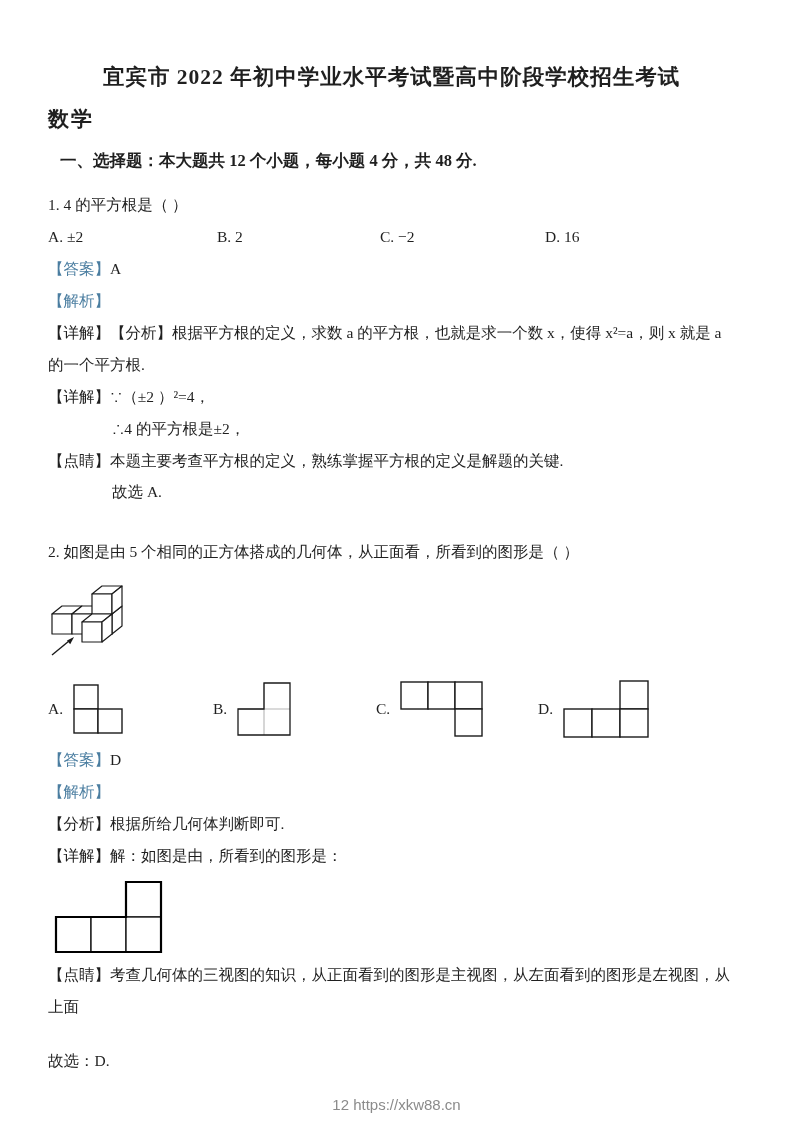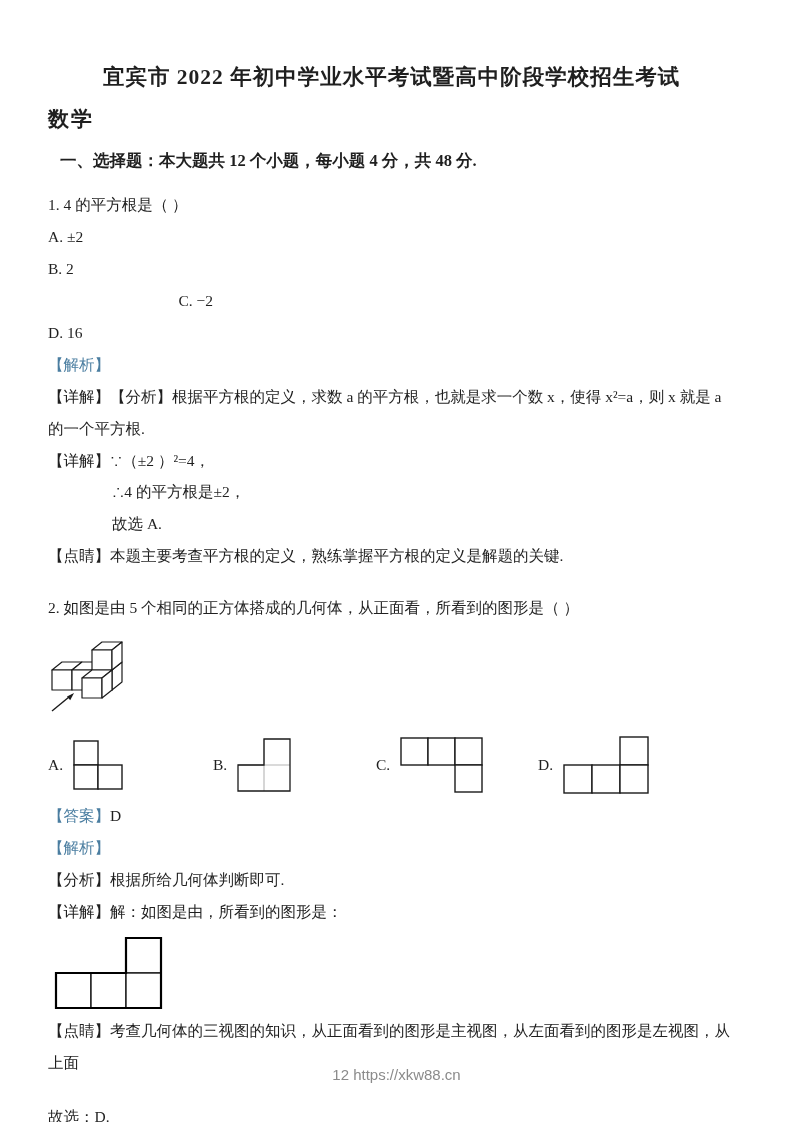--- a/index.html
+++ b/index.html
@@ -17,43 +17,43 @@
   .doc-subtitle {
     margin:0 0 10px 0; text-align:left;
     font-size:21px; font-weight:bold; letter-spacing:2px;
   }
   .section-heading {
     margin:12px; font-size:16.5px; font-weight:bold; line-height:1.95;
   }
   .line { margin:0; font-size:15.5px; line-height:2.06; }
   .indent { padding-left:64px; }
   .marker-blue { color:#4a7da0; }
-  .opt-row { display:flex; margin:0; font-size:15.5px; line-height:2.06;flex-direction:column; }
+  .opt-row { display:flex; margin:0; font-size:15.5px; line-height:2.06; }
   .opt-row .opt1 { width:169px; }
   .opt-row .opt2 { width:163px; }
-  .opt-row .opt3 { width:165px;text-align:right; }
+  .opt-row .opt3 { width:165px; }
   .opt-row .opt4 { flex:1; }
   .fig-block { margin-top:4px; }
   .fig-caption { font-size:15px; line-height:1.25; margin:0 0 0 2px; }
   .q2-opts { display:flex; align-items:center; margin-top:20px; }
   .q2-opt { display:flex; align-items:center; }
   .q2-opt .letter { font-size:15.5px; margin-right:10px; }
   .q2-opt-a { width:165px; }
   .q2-opt-b { width:163px; }
   .q2-opt-c { width:162px; }
   .q2-opt-d { flex:1; }
   .ans-fig { margin:8px 0 0 6px; }
-  .gap-top { margin-top:20px; }
+  .gap-top { margin-top:28px; }
   svg .face { fill:#ffffff; stroke:#1a1a1a; stroke-width:1.2; stroke-linejoin:round; }
   svg .edge { stroke:#1a1a1a; stroke-width:1.3; fill:none; }
   svg .edge-gray { stroke:#b5b5b5; stroke-width:1.1; fill:none; }
   svg .cell { fill:#ffffff; stroke:#1a1a1a; stroke-width:1.4; }
   svg .outer-thick { fill:none; stroke:#000000; stroke-width:2.2; stroke-linejoin:miter; }
   .footer {
-    position:absolute; left:0; right:0; top:1066px; text-align:center;
+    position:absolute; left:0; right:0; top:1096px; text-align:center;
     font-family:"Liberation Sans","DejaVu Sans",sans-serif;
     font-size:15px; color:#8b8b8b;
   }
 </style>
 </head>
 <body>
 
 <div class="page">
   <div class="content">
 
@@ -66,28 +66,31 @@
     <p class="line">1. 4 的平方根是（      ）</p>
 
     <div class="opt-row">
       <span class="opt1">A. ±2</span>
       <span class="opt2">B. 2</span>
       <span class="opt3">C. −2</span>
       <span class="opt4">D. 16</span>
     </div>
 
     <p class="line">
+      <span class="marker-blue">【答案】</span><span>A</span>
+    </p>
+    <p class="line">
       <span class="marker-blue">【解析】</span>
     </p>
 
     <p class="line">【详解】【分析】根据平方根的定义，求数 a 的平方根，也就是求一个数 x，使得 x²=a，则 x 就是 a 的一个平方根.</p>
     <p class="line">【详解】∵（±2 ）²=4，</p>
     <p class="line indent">∴4 的平方根是±2，</p>
+    <p class="line">【点睛】本题主要考查平方根的定义，熟练掌握平方根的定义是解题的关键.</p>
     <p class="line indent">故选 A.</p>
-    <p class="line">【点睛】本题主要考查平方根的定义，熟练掌握平方根的定义是解题的关键.</p>
 
     
     <p class="line gap-top">2. 如图是由 5 个相同的正方体搭成的几何体，从正面看，所看到的图形是（      ）</p>
 
     <div class="fig-block">
       <svg width="115" height="84" viewBox="0 0 115 84">
 
         <polygon class="face" points="4,42 14,34 34,34 24,42"></polygon>
         <rect class="face" x="4" y="42" width="20" height="20"></rect>
         <polygon class="face" points="24,42 34,34 54,34 44,42"></polygon>

